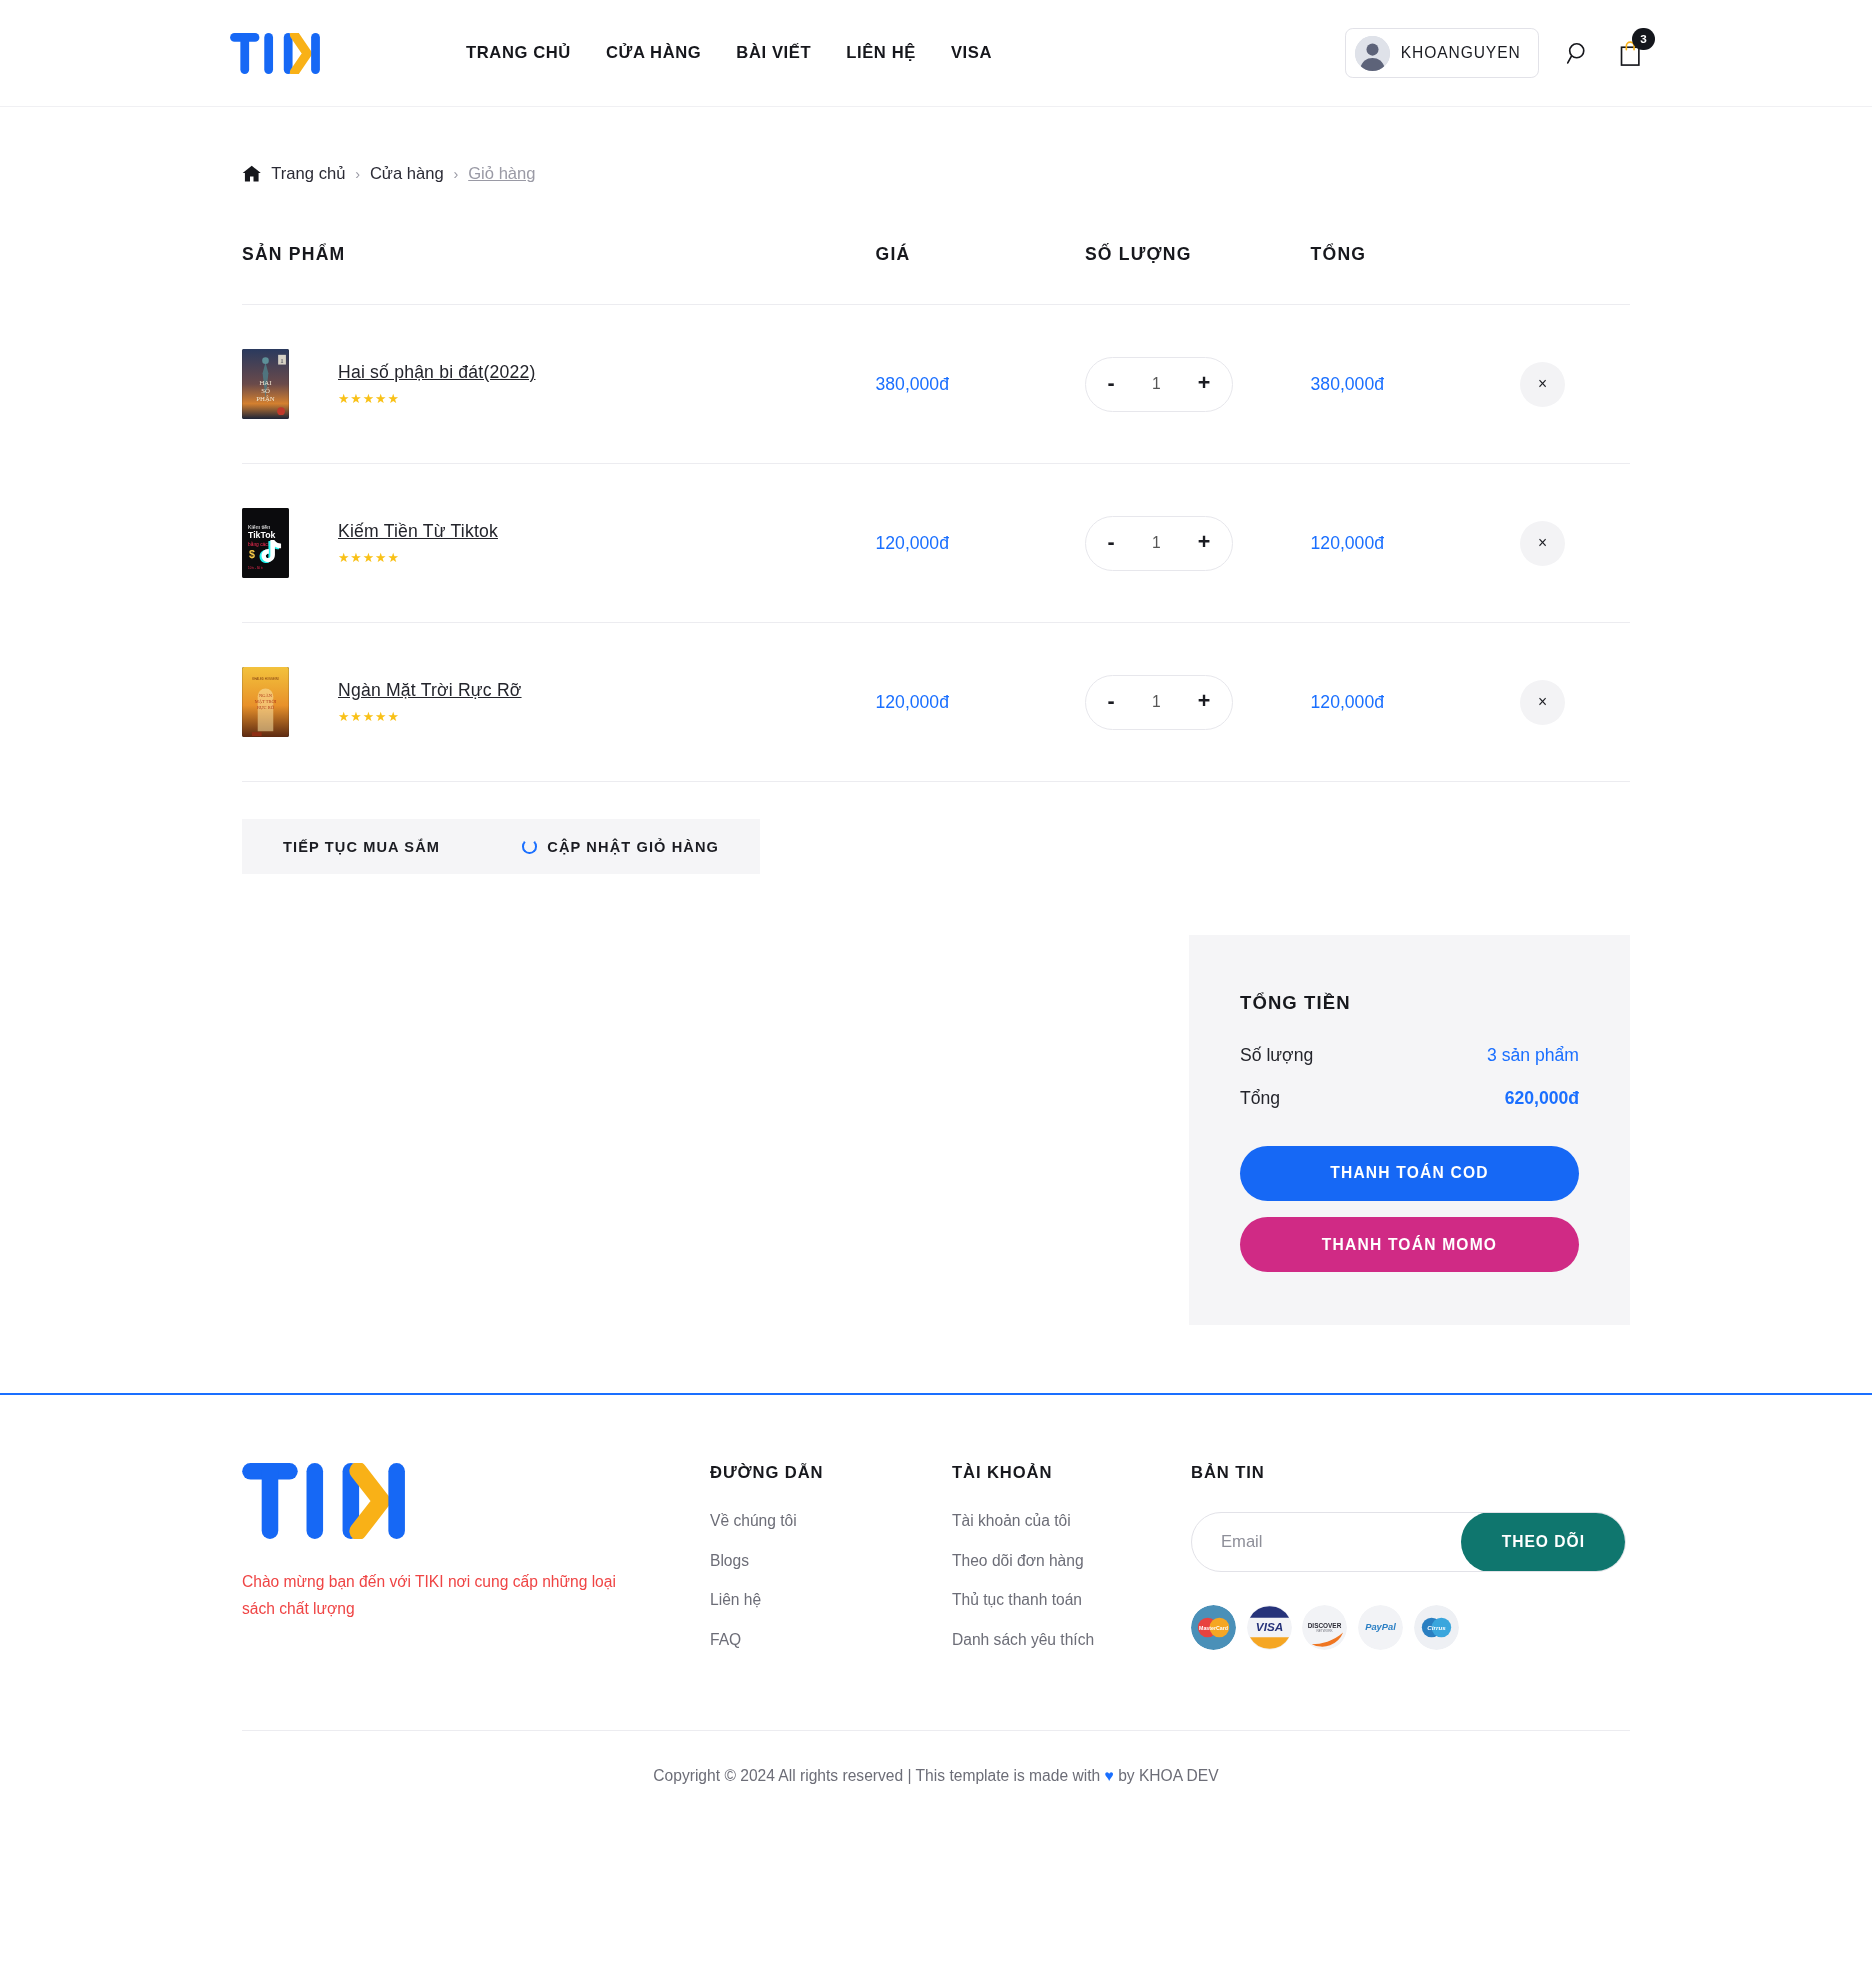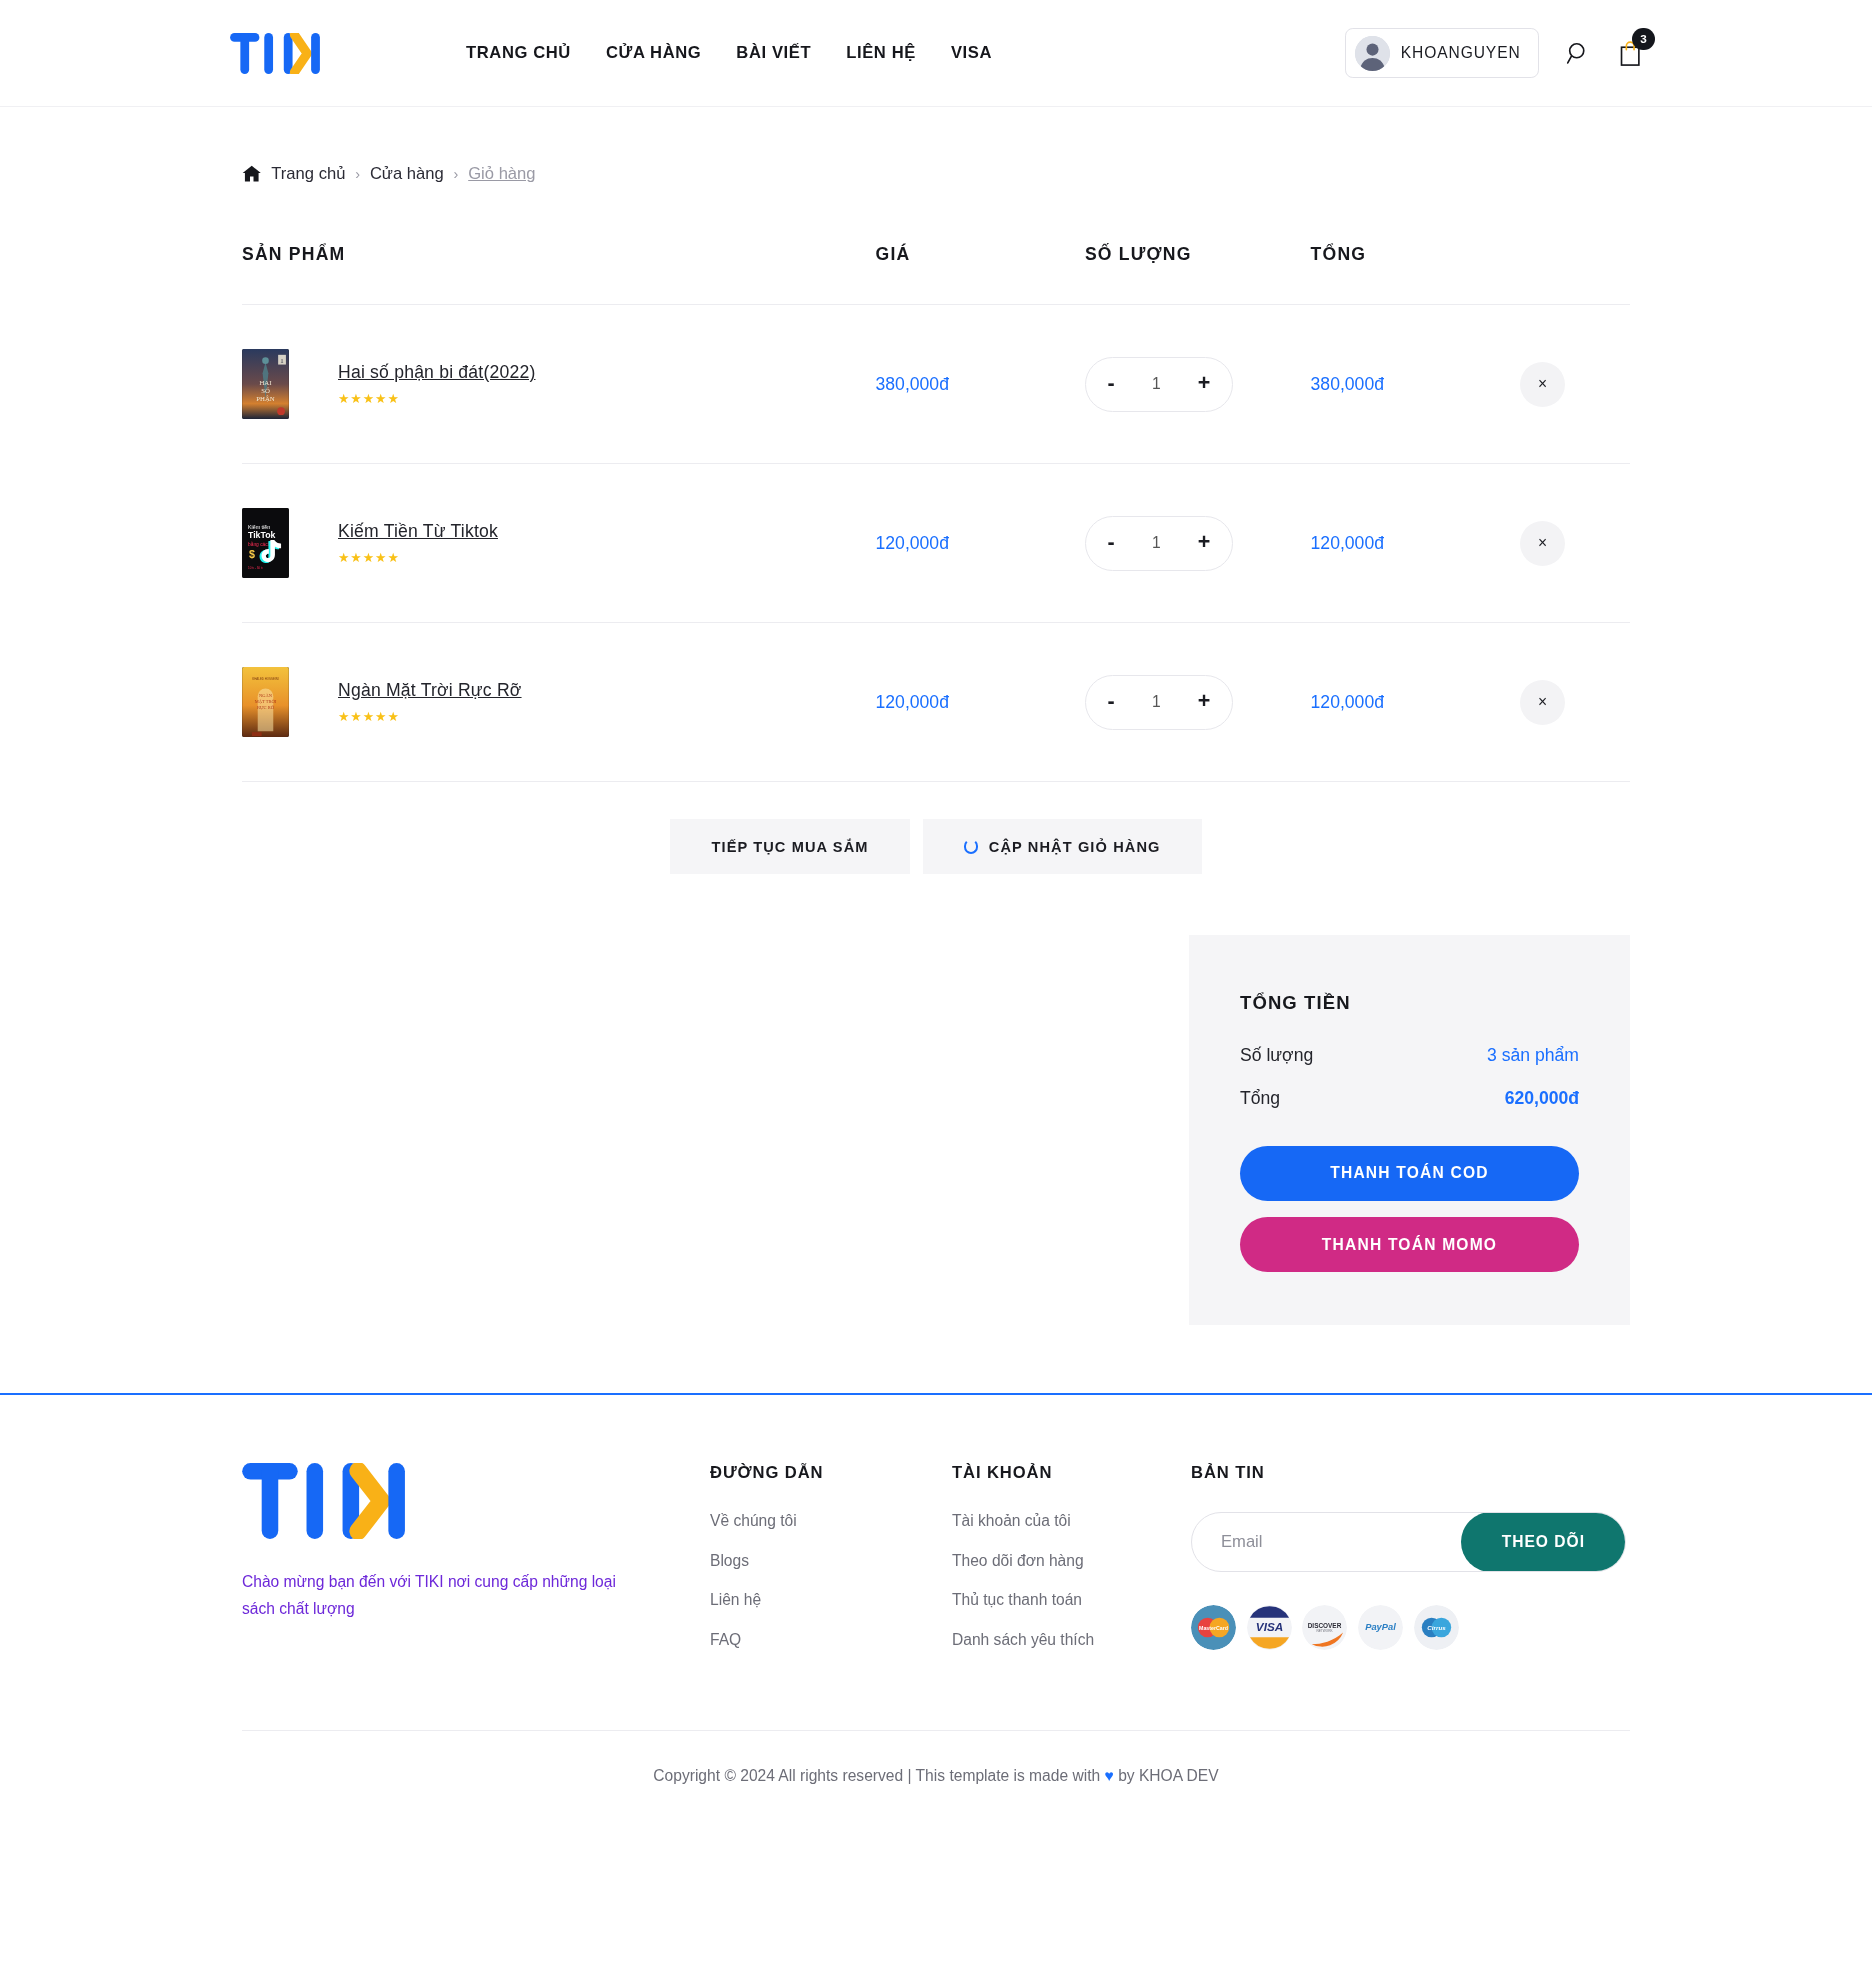--- a/index.html
+++ b/index.html
@@ -179,24 +179,23 @@
     border: none; border-radius: 50%;
     background: #f3f3f5;
     color: #1c1d23;
     font-size: 15.6px;
     cursor: pointer;
     display: flex; align-items: center; justify-content: center;
   }
 
   
   .cart-actions {
-    display: flex; justify-content: center;
+    display: flex; justify-content: flex-start;
     border-top: 1px solid #ececf0;
     padding-top: 37px;
-    gap: 13px;
   }
   .flat-btn {
     background: #f5f5f7;
     border: none;
     padding: 19.5px 41px;
     font-size: 14.6px;
     letter-spacing: 1.1px;
     font-weight: 600;
     color: #1b1c22;
     cursor: pointer;
@@ -258,21 +257,21 @@
     display: flex;
     gap: 0;
   }
   .fcol-brand { width: 468px; padding-right: 59px; }
   .fcol-links { width: 242px; }
   .fcol-acct  { width: 239px; }
   .fcol-news  { flex: 1; }
 
   .footer-tagline {
     font-size: 15.6px;
-    color: #6d28d9;
+    color: #ef4444;
     line-height: 1.75;
     margin-top: 25px;
     max-width: 419px;
   }
   .fcol-title {
     font-size: 16.6px; font-weight: 700;
     letter-spacing: 0.9px;
     color: #17181d;
     margin-bottom: 29px;
   }

